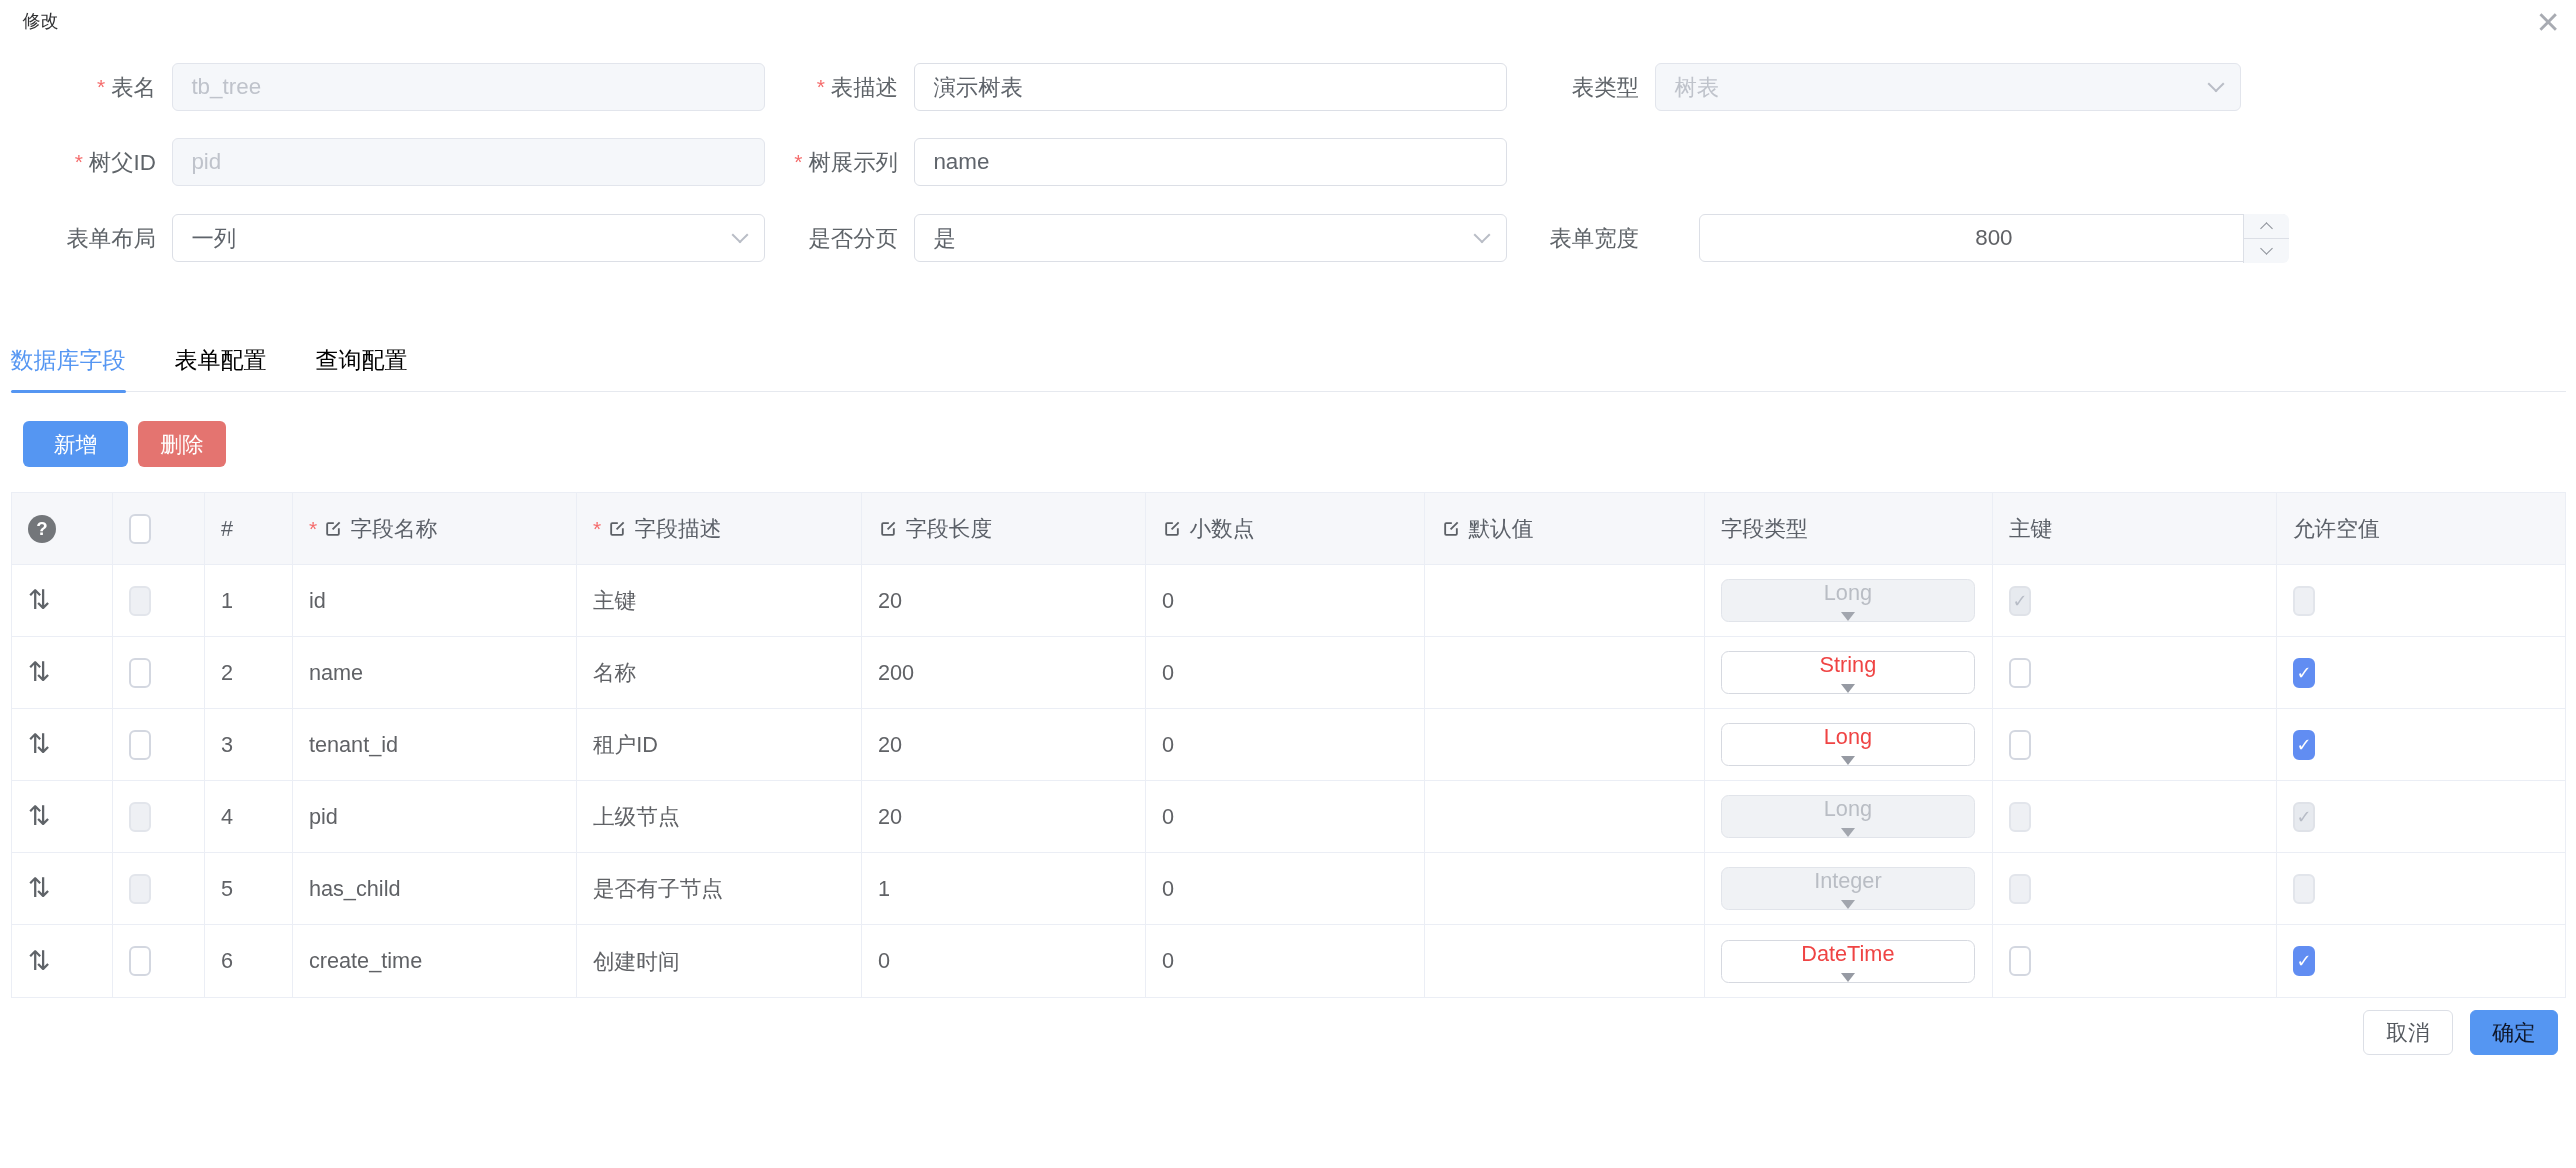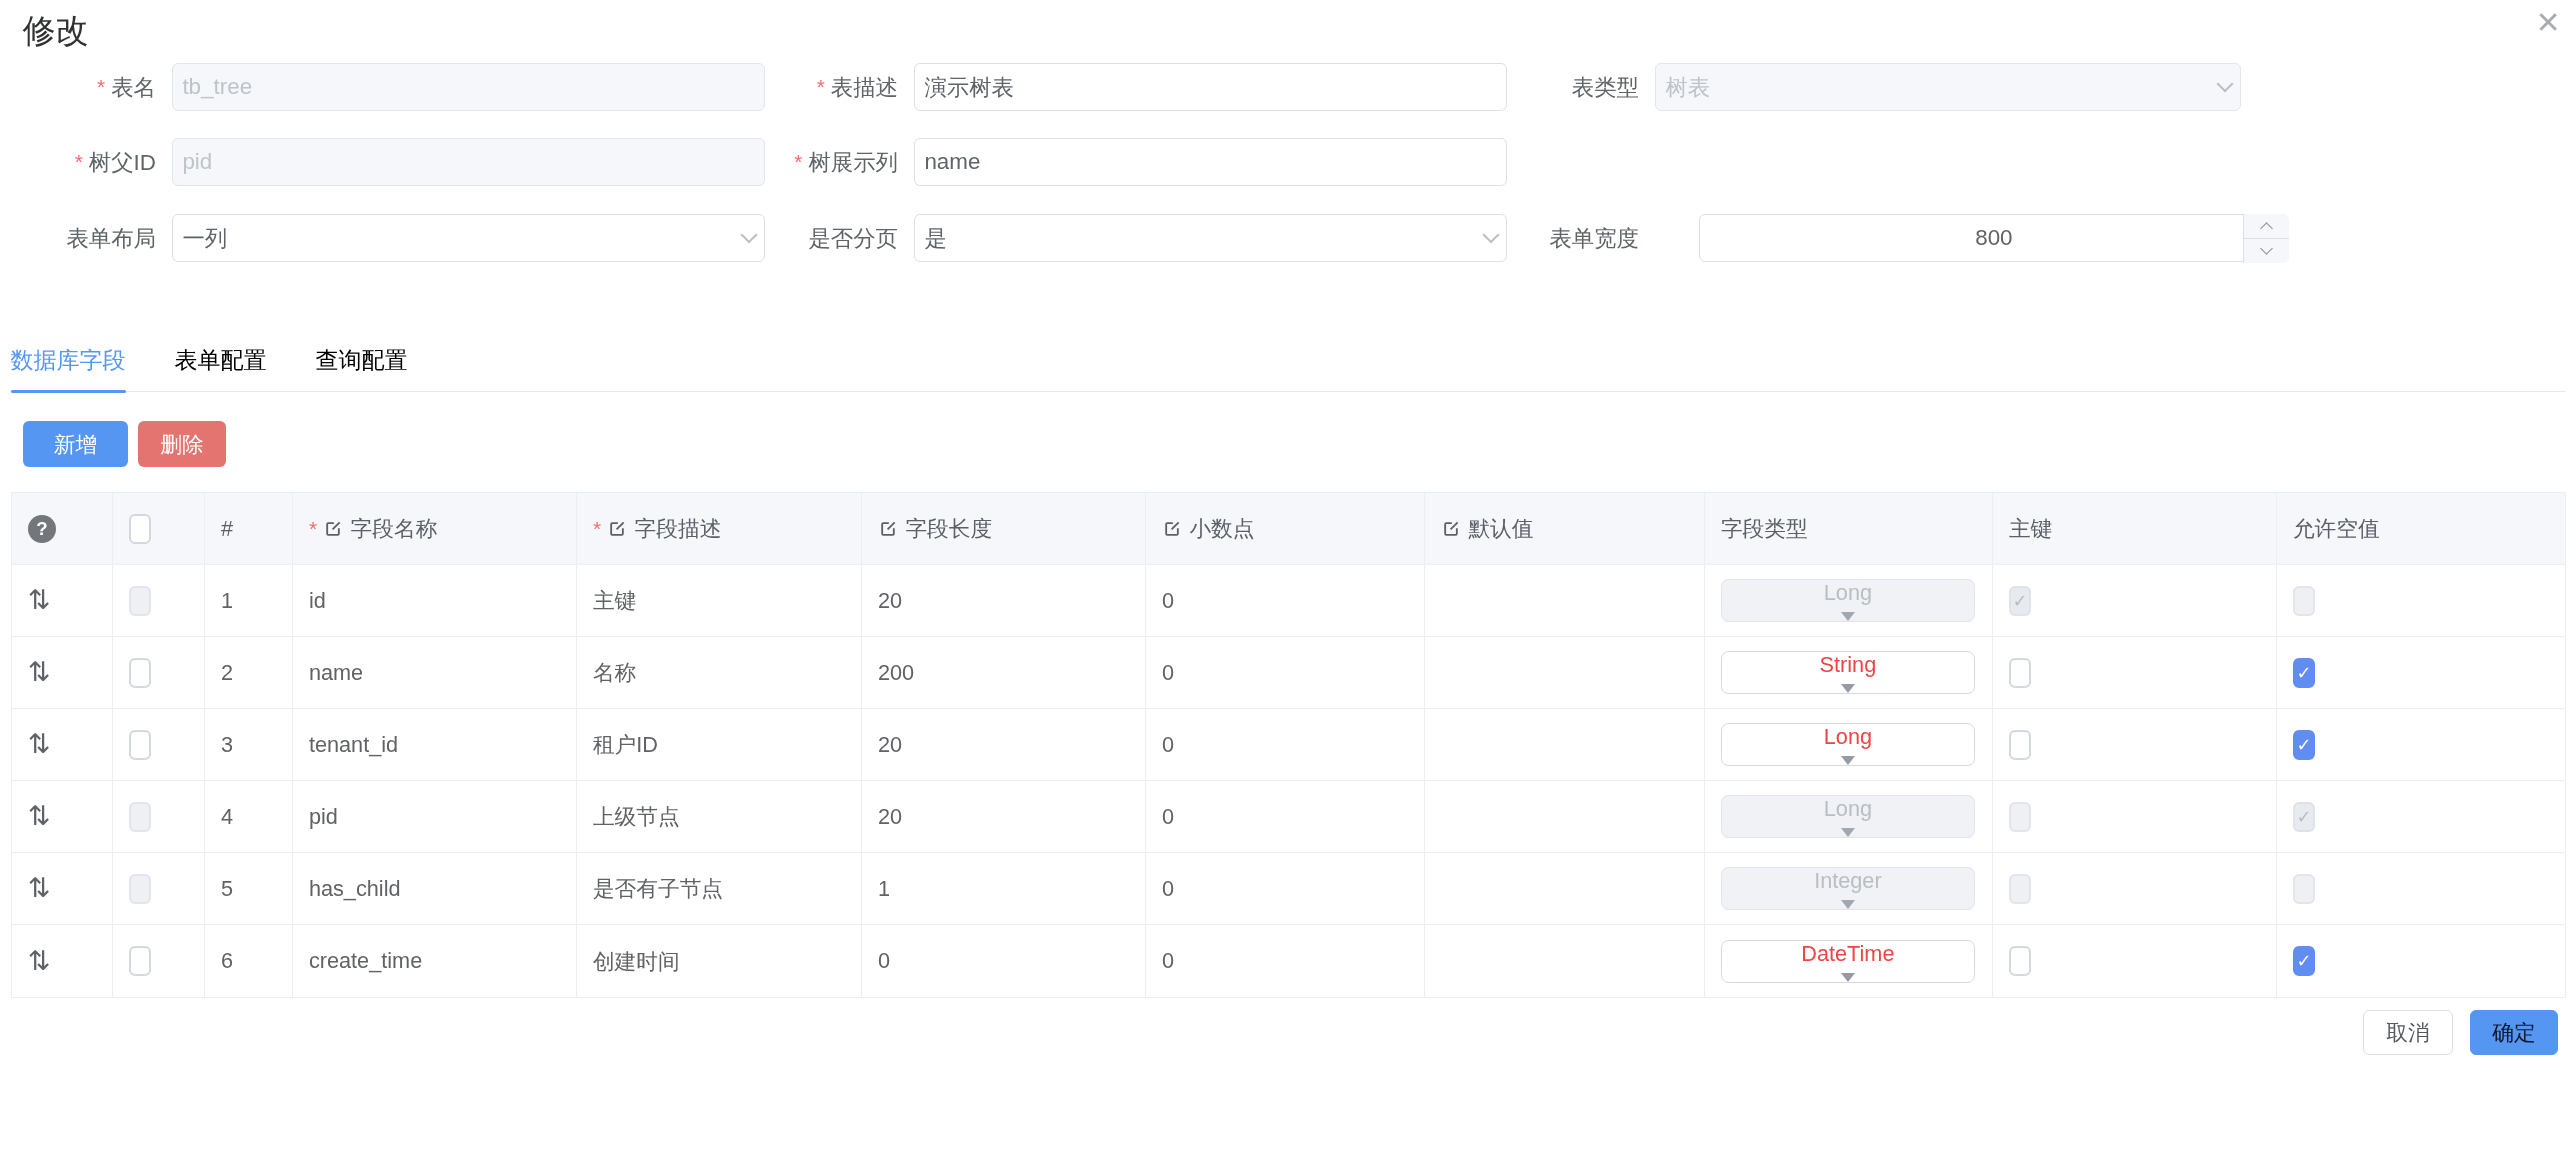--- a/index.html
+++ b/index.html
@@ -3,28 +3,28 @@
 <meta charset="utf-8">
 <style>
   :root{
     --accent:#5596f2; --danger:#e47470; --asterisk:#f56c6c; --checkbox:#618df2;
   }
   *{box-sizing:border-box;margin:0;padding:0;}
   html,body{width:2576px;height:1168px;background:#fff;overflow:hidden;}
   body{font-family:"Liberation Sans","DejaVu Sans",sans-serif;color:#606266;}
   #app{position:relative;width:2576px;height:1168px;background:#fff;}
 
-  .dlg-title{position:absolute;left:22.4px;top:9px;font-size:33px;color:#303133;font-weight:500;}
+  .dlg-title{position:absolute;left:22.4px;top:9px;font-size:18px;color:#303133;font-weight:500;}
   .dlg-close{position:absolute;right:16.4px;top:1.5px;font-size:39px;color:#a8abb2;cursor:pointer;line-height:1;font-weight:300;}
 
   
   .form-item{position:absolute;display:flex;align-items:center;height:48px;}
   .fi-label{display:flex;justify-content:flex-end;align-items:center;font-size:22.4px;color:#5f6469;margin-right:16.4px;white-space:nowrap;}
   .req{color:var(--asterisk);font-size:21px;margin-right:6px;}
-  .ctl{height:48px;border:1.5px solid #dcdfe6;border-radius:6px;background:#fff;display:flex;align-items:center;padding:0 9px;font-size:22.4px;color:#5f646b;}
+  .ctl{height:48px;border:1.5px solid #dcdfe6;border-radius:6px;background:#fff;display:flex;align-items:center;padding:0 18px;font-size:22.4px;color:#5f646b;}
   .ctl .val{flex:1;white-space:nowrap;overflow:hidden;}
   .ctl.disabled{background:#f5f7fa;border-color:#e2e5ec;color:#bfc3cb;}
   .chev{width:12px;height:12px;border-right:2.2px solid #b9bdc6;border-bottom:2.2px solid #b9bdc6;transform:rotate(45deg) translate(-2.2px,-2.2px);flex:none;}
   .num-wrap{position:relative;padding:0;}
   .num-val{flex:1;text-align:center;font-size:22.4px;color:#606266;}
   .stepper{position:absolute;right:-1.5px;top:-1.5px;bottom:-1.5px;width:46px;display:flex;flex-direction:column;border-left:1.5px solid #dcdfe6;}
   .step-btn{flex:1;display:flex;align-items:center;justify-content:center;background:#f5f7fa;cursor:pointer;}
   .step-up{border-bottom:1.5px solid #dcdfe6;border-radius:0 6px 0 0;}
   .step-down{border-radius:0 0 6px 0;}
   .chev-s{width:9px;height:9px;border-right:1.9px solid #8f939b;border-bottom:1.9px solid #8f939b;flex:none;}

